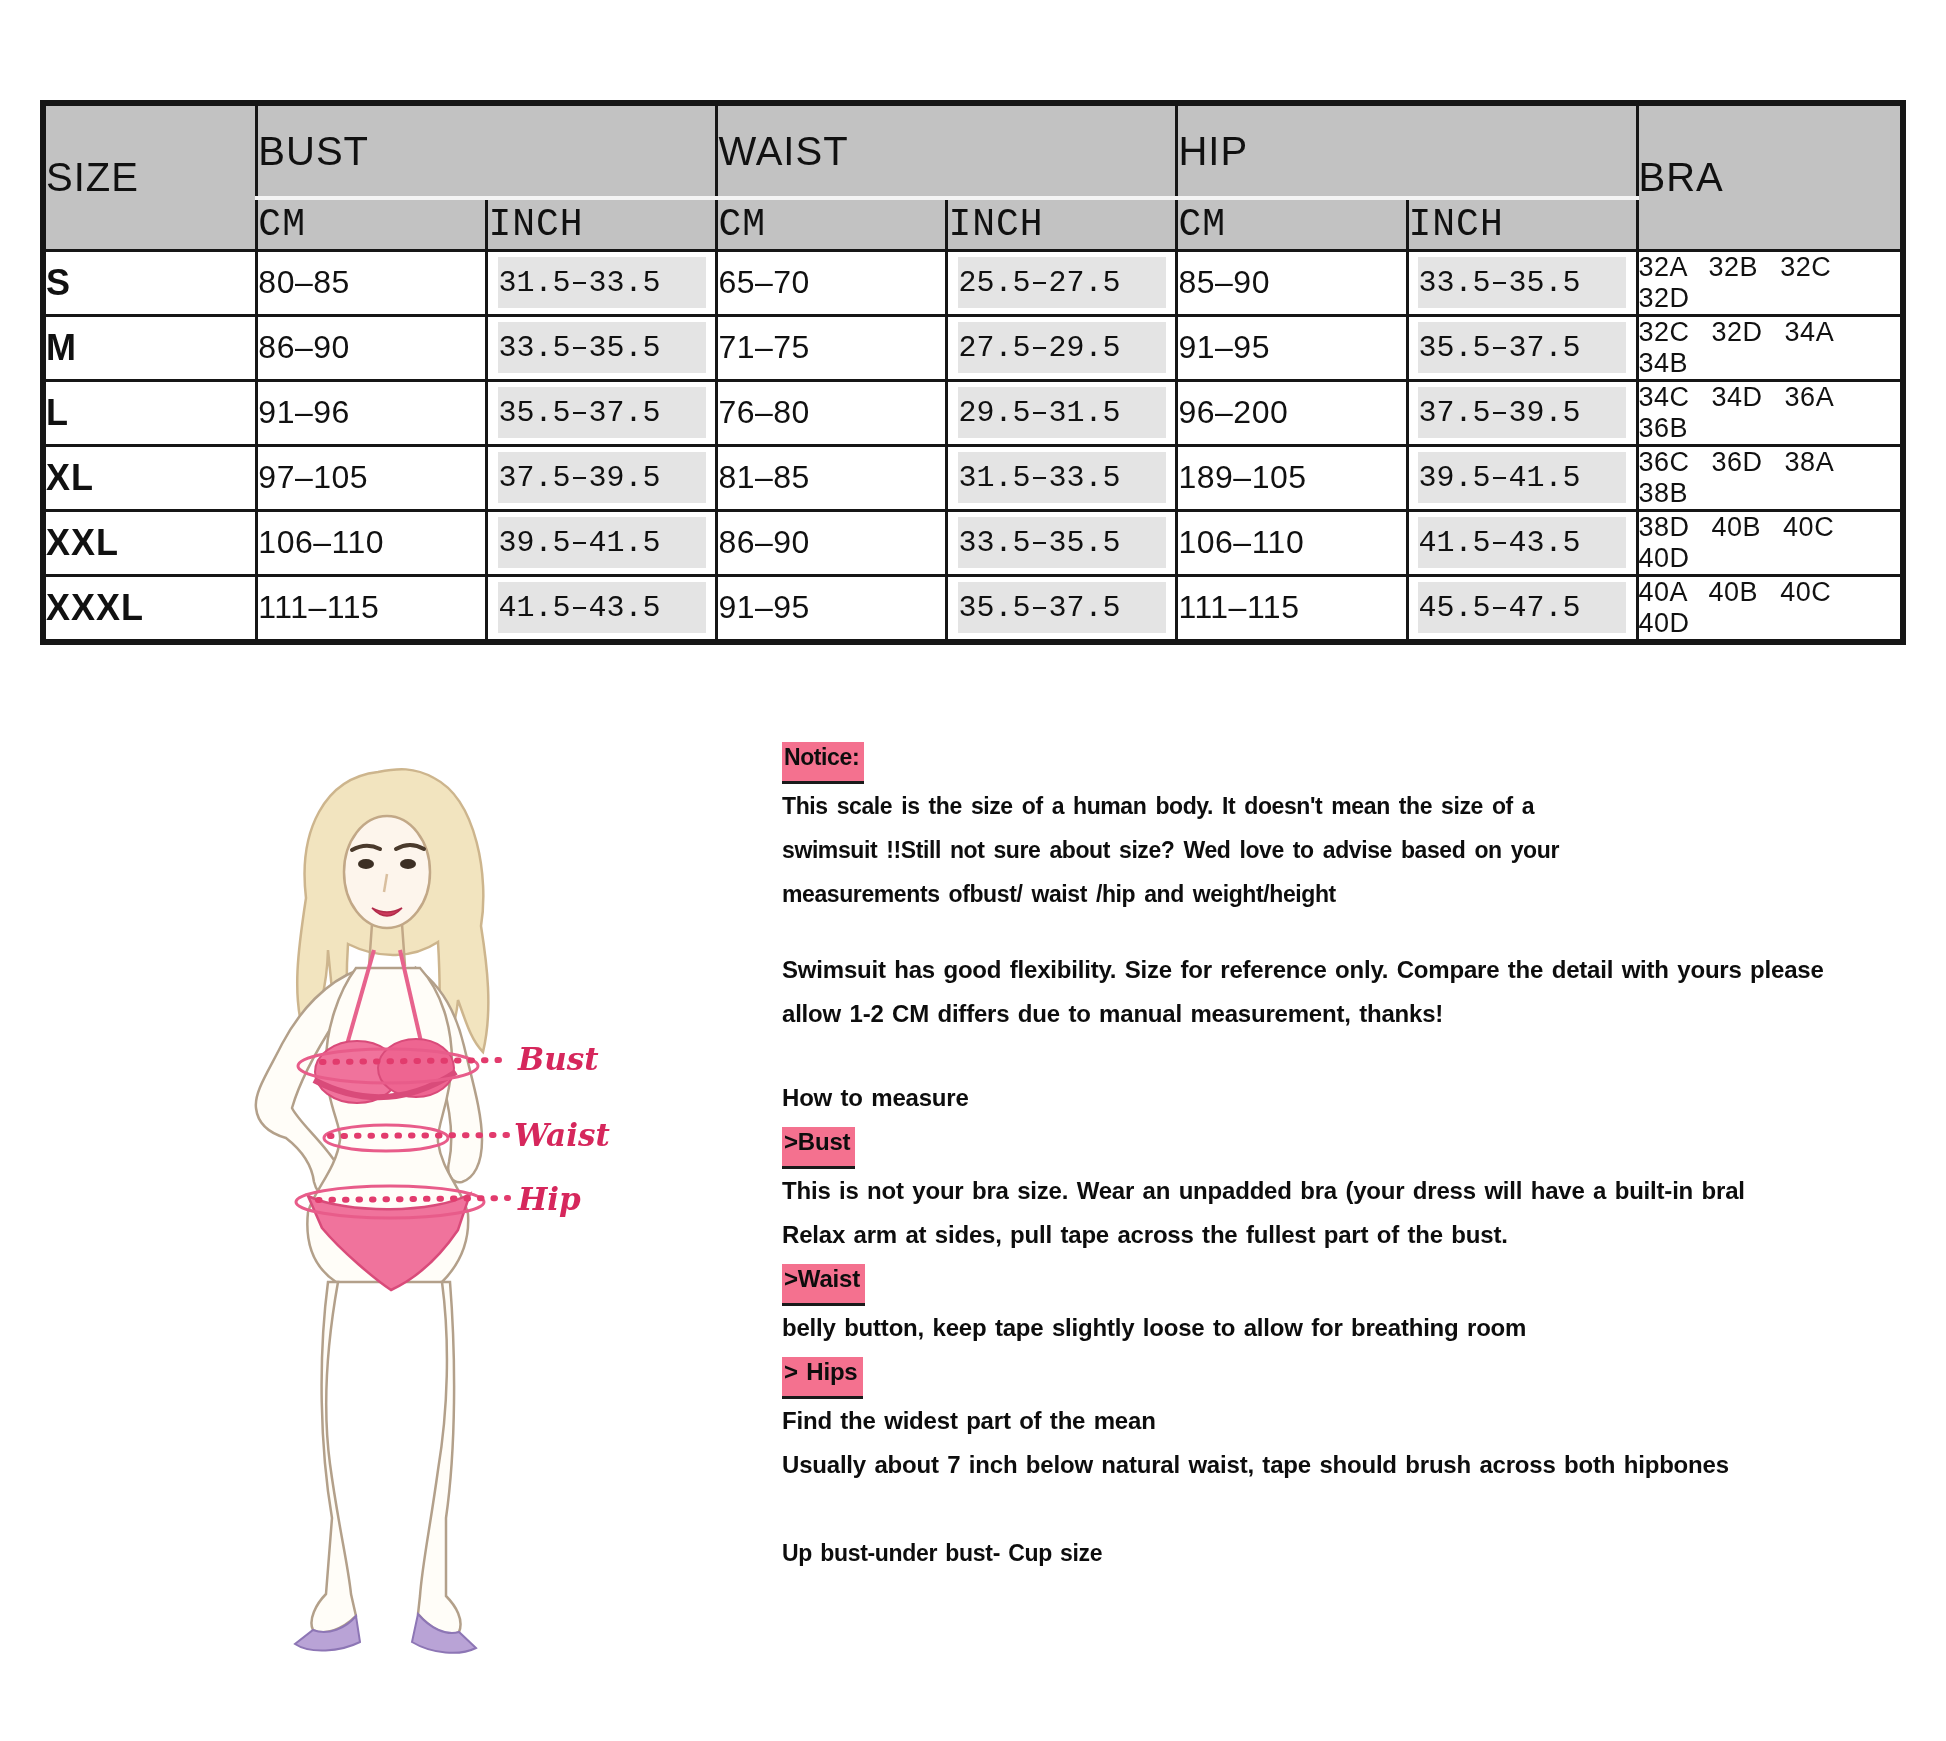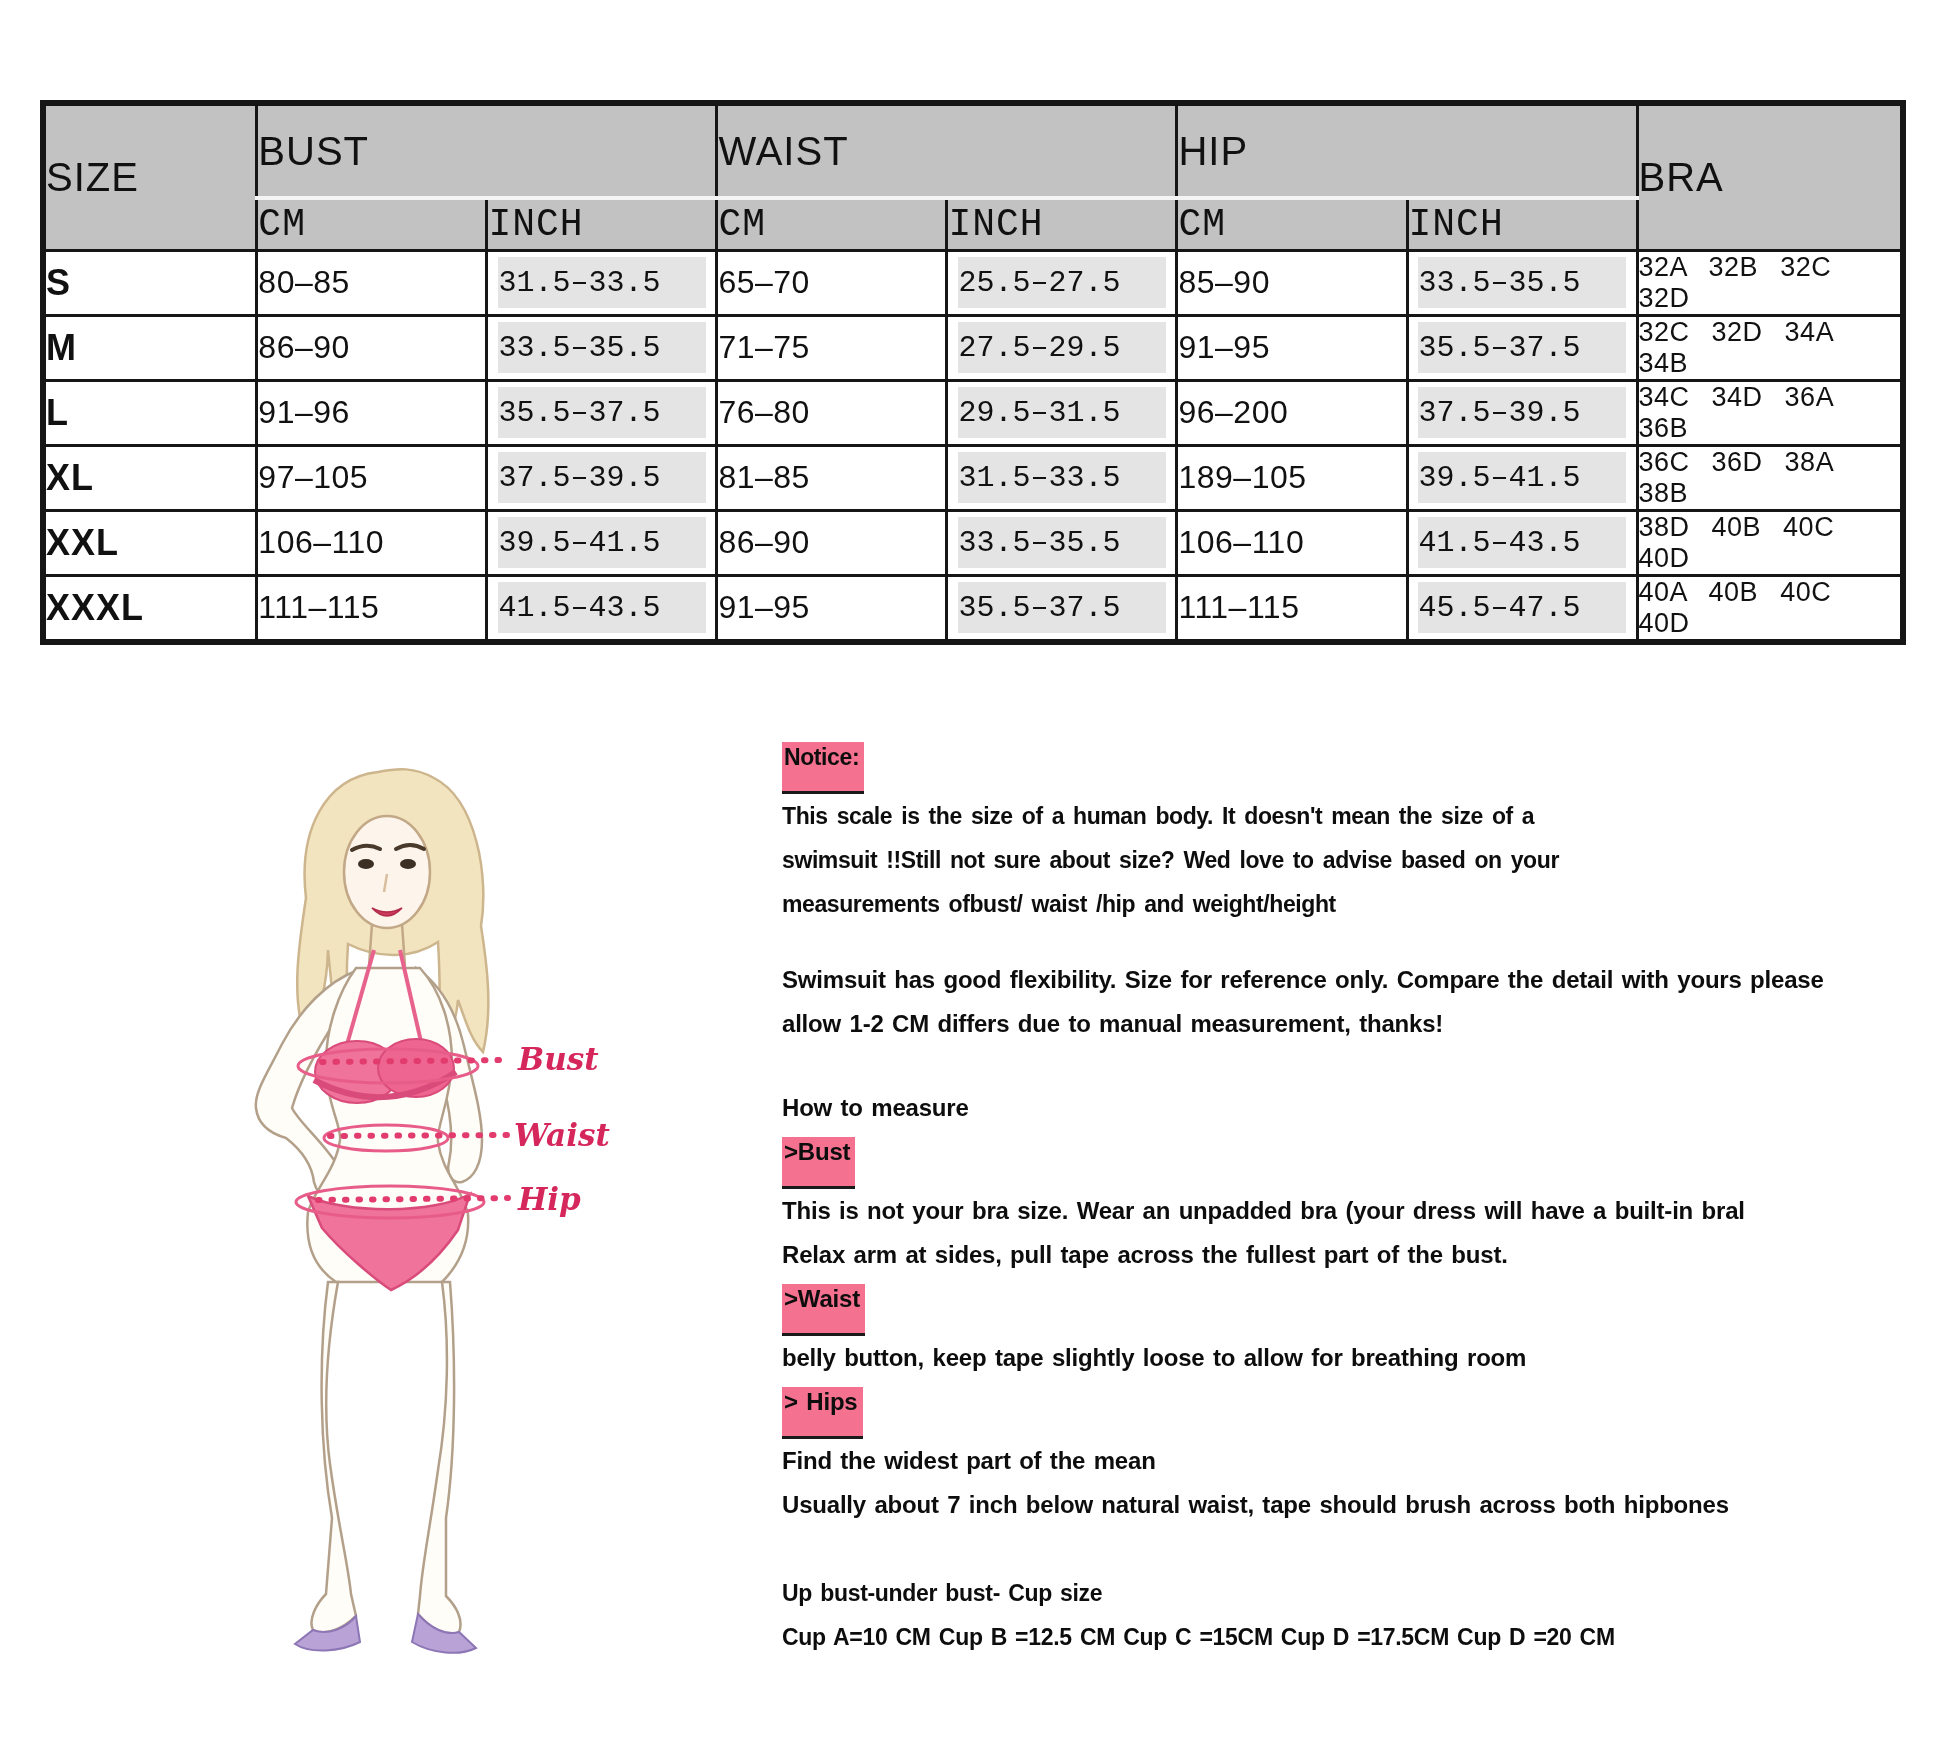--- a/index.html
+++ b/index.html
@@ -39,21 +39,21 @@
     font-size:31px; fill:#d6275c;
   }
 
   
   .text-col { position:absolute; left:782px; top:735px; width:1150px; font-weight:bold; color:#0d0d0d; }
   .text-col .ln  { line-height:44px; white-space:nowrap; }
   .t-notice { font-size:23px; letter-spacing:-0.4px; word-spacing:3px; }
   .t-body   { font-size:24px; letter-spacing:-0.2px; word-spacing:2px; }
   .t-small  { font-size:23px; letter-spacing:-0.3px; word-spacing:2px; }
   .hl {
-    background:#f4718f; padding:0 5px 19px 2px;
+    background:#f4718f; padding:0 5px 9px 2px;
     border-bottom:3px solid #1a1a1a; display:inline-block; line-height:30px;
   }
   .sp32 { height:32px; } .sp40 { height:40px; } .sp44 { height:44px; }
 </style>
 </head>
 <body>
 
 <div class="size-table-wrap">
   <table class="size-table">
     <colgroup>
@@ -227,14 +227,13 @@
 
   <div class="ln t-body"><span class="hl">&gt;Waist</span></div>
   <div class="ln t-body">belly button, keep tape slightly loose to allow for breathing room</div>
 
   <div class="ln t-body"><span class="hl">&gt; Hips</span></div>
   <div class="ln t-body">Find the widest part of the mean</div>
   <div class="ln t-body">Usually about 7 inch below natural waist, tape should brush across both hipbones</div>
 
   <div class="sp44"></div>
   <div class="ln t-small">Up bust-under bust- Cup size</div>
-  <div class="ln t-small">Cup A=10 CM Cup B =12.5 CM Cup C =15CM Cup D =17.5CM Cup D =20 CM</div>
 </div>
 
 </body></html>

